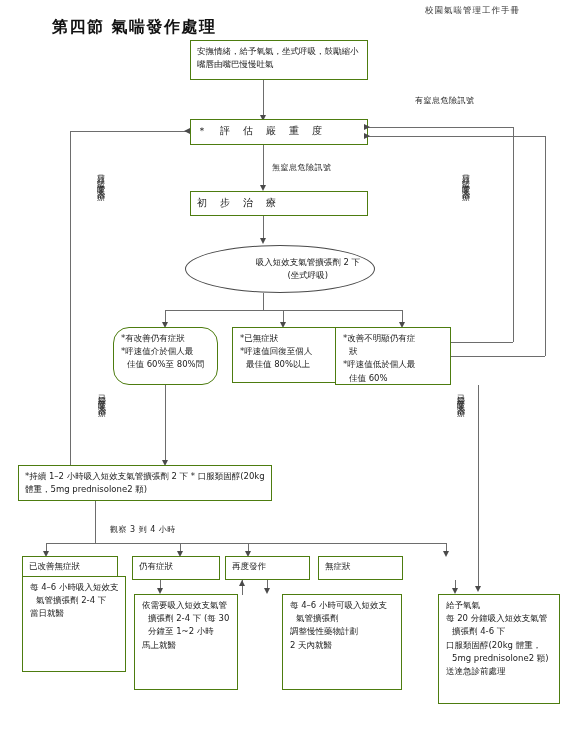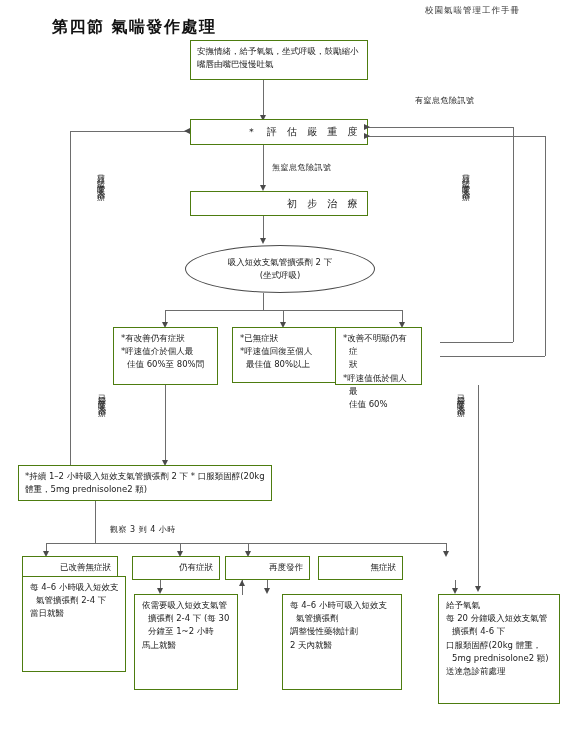--- a/index.html
+++ b/index.html
@@ -10,25 +10,25 @@
   }
   #canvas{position:relative;width:579px;height:733px;}
   .abs{position:absolute;box-sizing:border-box;}
   .hdr{font-size:8.5px;letter-spacing:1px;color:#333;}
   .title{font-size:16px;font-weight:bold;letter-spacing:1.5px;color:#111;}
   .box{
     border:1px solid #4d7c0f;background:#fff;
     font-size:8.5px;line-height:1.55;color:#1a1a1a;
     padding:4px 6px;
   }
-  .box.center{display:flex;align-items:center;justify-content:flex-end;text-align:center;}
+  .box.center{display:flex;align-items:center;justify-content:flex-start;text-align:center;font-family:Liberation Mono, monospace;}
   .spaced{letter-spacing:3.5px;font-size:10px;}
   .ell{
     border:1px solid #4a4a4a;border-radius:50%;background:#fff;
-    display:flex;align-items:center;justify-content:center;
+    display:flex;align-items:center;justify-content:flex-end;
     text-align:center;font-size:8.5px;line-height:1.5;padding:0 14px;
   }
   .lbl{font-size:8px;color:#222;letter-spacing:.5px;white-space:nowrap;}
   .vlbl{
     font-size:8px;color:#222;
     writing-mode:vertical-rl;text-orientation:upright;
     letter-spacing:2px;line-height:1;white-space:nowrap;
   }
   .ln{background:#6d6d6d;}
   .lnh{height:1px;}
@@ -97,31 +97,31 @@
 
   <div class="abs ln lnv" style="left:263px;top:293px;height:17px;"></div>
   <div class="abs ln lnh" style="left:165px;top:310px;width:237px;"></div>
   <div class="abs ln lnv" style="left:165px;top:310px;height:16px;"></div>
   <div class="abs ln lnv" style="left:283px;top:310px;height:16px;"></div>
   <div class="abs ln lnv" style="left:402px;top:310px;height:16px;"></div>
   <div class="abs arw" style="left:162px;top:322px;"></div>
   <div class="abs arw" style="left:280px;top:322px;"></div>
   <div class="abs arw" style="left:399px;top:322px;"></div>
 
-  <div class="abs box" style="left:113px;top:327px;width:105px;height:58px;">
+  <div class="abs box" style="left:113px;top:327px;width:105px;height:58px;border-radius:16px;">
     <span class="li">*有改善仍有症狀</span>
     <span class="li">*呼速值介於個人最</span>
     <span class="ind">佳值 60%至 80%間</span>
   </div>
   <div class="abs box" style="left:232px;top:327px;width:105px;height:56px;">
     <span class="li">*已無症狀</span>
     <span class="li">*呼速值回復至個人</span>
     <span class="ind">最佳值 80%以上</span>
   </div>
-  <div class="abs box" style="left:335px;top:327px;width:87px;height:58px;">
+  <div class="abs box" style="left:335px;top:327px;width:116px;height:58px;">
     <span class="li">*改善不明顯仍有症</span>
     <span class="ind">狀</span>
     <span class="li">*呼速值低於個人最</span>
     <span class="ind">佳值 60%</span>
   </div>
 
   <div class="abs vlbl" style="left:97px;top:388px;">已經三次吸入治療</div>
   <div class="abs vlbl" style="left:456px;top:388px;">已經三次吸入治療</div>
 
   <div class="abs ln lnv" style="left:165px;top:385px;height:78px;"></div>

